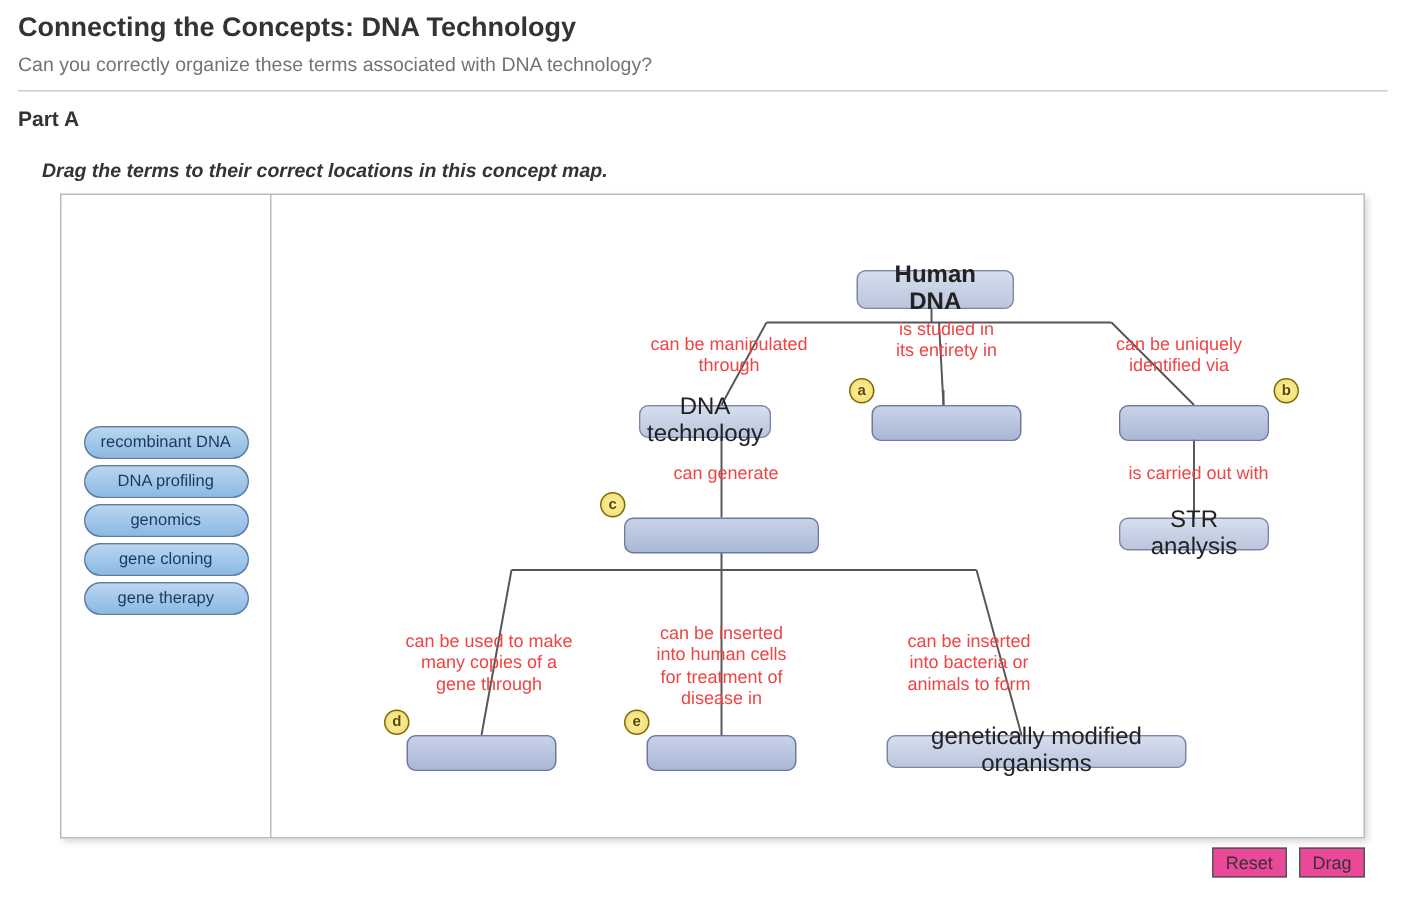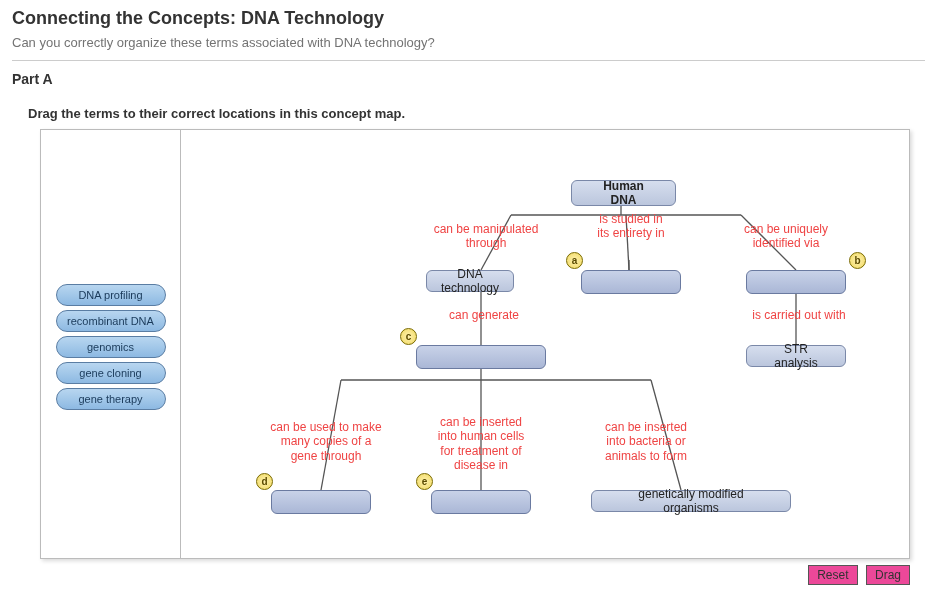--- a/index.html
+++ b/index.html
@@ -30,20 +30,21 @@
     font-size: 14px;
     font-weight: bold;
     color: #333;
     margin-bottom: 19px;
   }
   .instruction {
     font-size: 13px;
     font-weight: bold;
     color: #333;
     margin: 0 0 8px 16px;
+    font-style: italic;
   }
   .panel-wrap {
     margin-left: 28px;
   }
   .panel {
     width: 870px;
     height: 430px;
     border: 1px solid #bbb;
     box-shadow: 2px 2px 4px rgba(0,0,0,0.15);
     position: relative;
@@ -74,21 +75,21 @@
     position: absolute;
     left: 140px; right: 0; top: 0; bottom: 0;
   }
   
   .node {
     position: absolute;
     background: linear-gradient(#d6deee, #bbc6dd);
     border: 1px solid #7a88a8;
     border-radius: 6px;
     text-align: center;
-    font-size: 12px;
+    font-size: 16px;
     color: #222;
     display: flex;
     align-items: center;
     justify-content: center;
     padding: 2px 19px;
   }
   .node.fixed { font-weight: bold; }
   .node.slot {
     background: linear-gradient(#c8d2e8, #aab7d6);
     border: 1px solid #6a7aa0;
@@ -137,22 +138,22 @@
 <h1>Connecting the Concepts: DNA Technology</h1>
 <div class="subtitle">Can you correctly organize these terms associated with DNA technology?</div>
 <hr class="divider">
 <div class="part-label">Part A</div>
 <div class="instruction">Drag the terms to their correct locations in this concept map.</div>
 
 <div class="panel-wrap">
   <div class="panel">
 
     <div class="term-col">
+      <div class="term">recombinant DNA</div>
       <div class="term">DNA profiling</div>
-      <div class="term">recombinant DNA</div>
       <div class="term">genomics</div>
       <div class="term">gene cloning</div>
       <div class="term">gene therapy</div>
     </div>
 
     <div class="canvas">
 
       <svg width="730" height="430" style="position:absolute;left:0;top:0;pointer-events:none">
         <g stroke="#555" stroke-width="1.3" fill="none">
 

